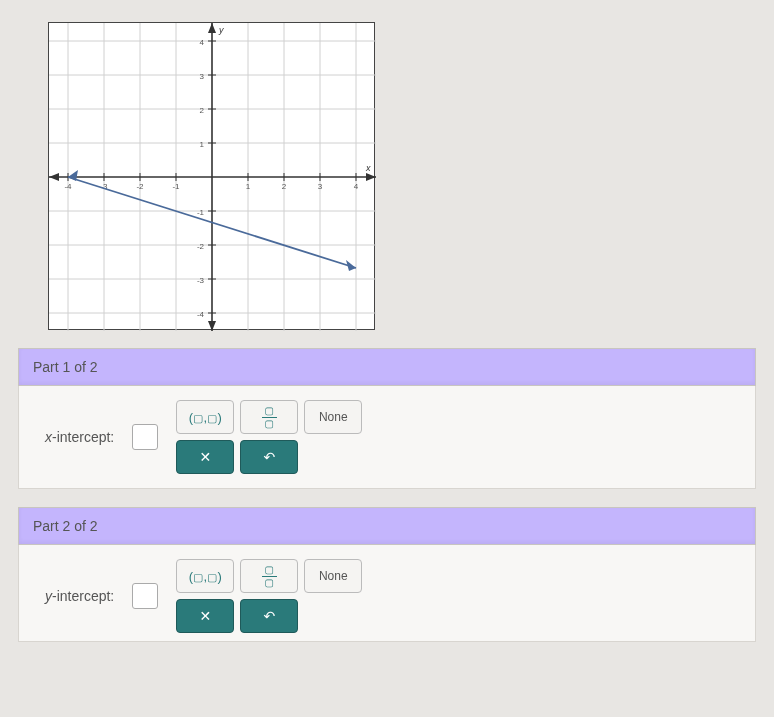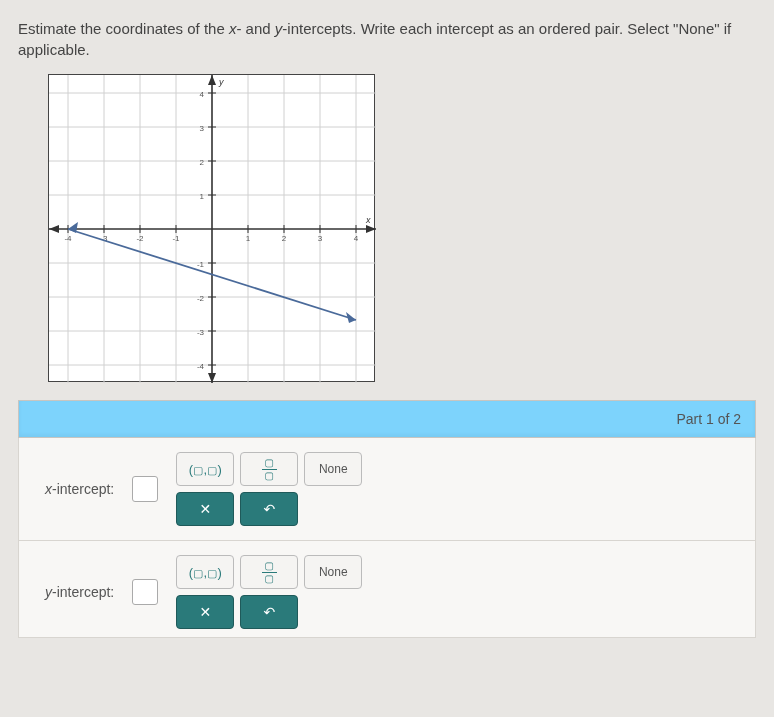--- a/index.html
+++ b/index.html
@@ -26,28 +26,27 @@
     margin-top: 4px;
   }
   .graph-box {
     border: 1px solid #444;
     background: #fff;
     width: 327px;
     height: 308px;
     position: relative;
   }
   .part-bar {
-    background: #7dd3fc;
+    background: #c4b5fd;
     border: 1px solid #c8c5c0;
     padding: 10px 14px;
     margin-top: 18px;
     color: #555;
     font-size: 14px;
     box-shadow: inset 0 -2px 4px rgba(0,0,0,0.05);
-    text-align: right;
   }
   .answer-row {
     background: #f8f7f5;
     border: 1px solid #d8d5d0;
     padding: 14px 16px 14px 26px;
     display: flex;
     align-items: center;
     gap: 18px;
     border-top: none;
   }
@@ -102,23 +101,20 @@
   .pal-frac .top { border-bottom: 1px solid #2a7a7a; padding: 0 3px 1px; }
   .pal-frac .bot { padding-top: 1px; }
   .pair-text { color: #2a7a7a; font-size: 13px; }
   .pair-text .sq { font-size: 11px; }
 </style>
 </head>
 <body>
 
 <div class="page">
 
-  <div class="question-text">
-    <span>Estimate the coordinates of the </span><span class="italic">x</span><span>- and </span><span class="italic">y</span><span>-intercepts. Write each intercept as an ordered pair. Select "None" if applicable.</span>
-  </div>
 
   <div class="graph-wrap">
     <div class="graph-box">
       <svg width="327" height="308" viewBox="0 0 327 308">
 
         <g stroke="#d0d0d0" stroke-width="1">
 
           <line x1="19" y1="0" x2="19" y2="308"></line>
           <line x1="55" y1="0" x2="55" y2="308"></line>
           <line x1="91" y1="0" x2="91" y2="308"></line>
@@ -221,20 +217,23 @@
         <div class="pal-btn teal">
           <span>✕</span>
         </div>
         <div class="pal-btn teal">
           <span>↶</span>
         </div>
       </div>
     </div>
   </div>
 
+  <div class="part-bar">
+    <span>Part 2 of 2</span>
+  </div>
   <div class="answer-row" style="padding-bottom:8px;">
     <div class="label-text">
       <span class="italic">y</span><span>-intercept:</span>
     </div>
     <div class="answer-box"></div>
     <div class="palette">
       <div class="palette-row">
         <div class="pal-btn">
           <span class="pair-text">(<span class="sq">▢</span>,<span class="sq">▢</span>)</span>
         </div>

